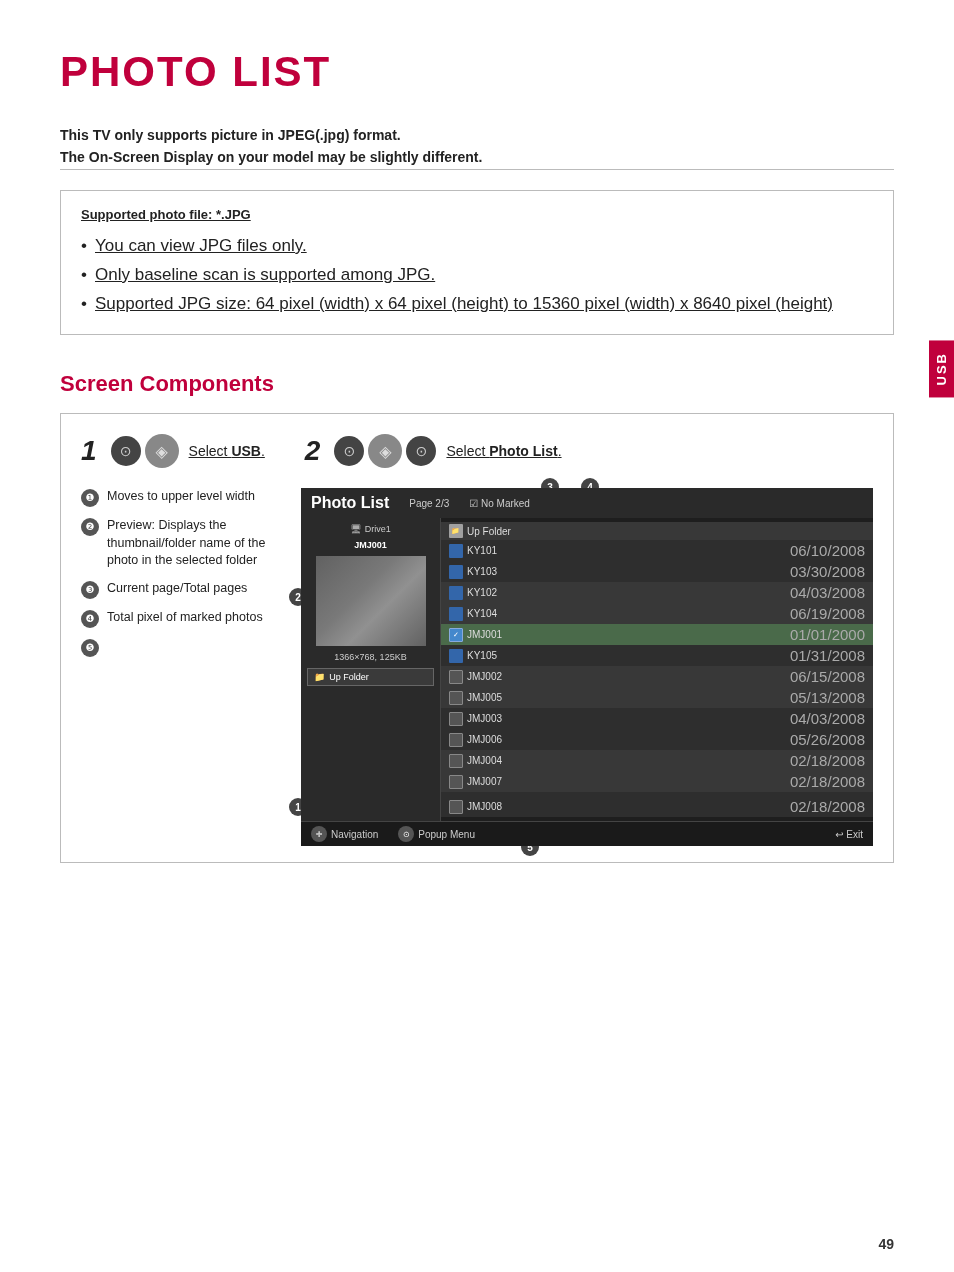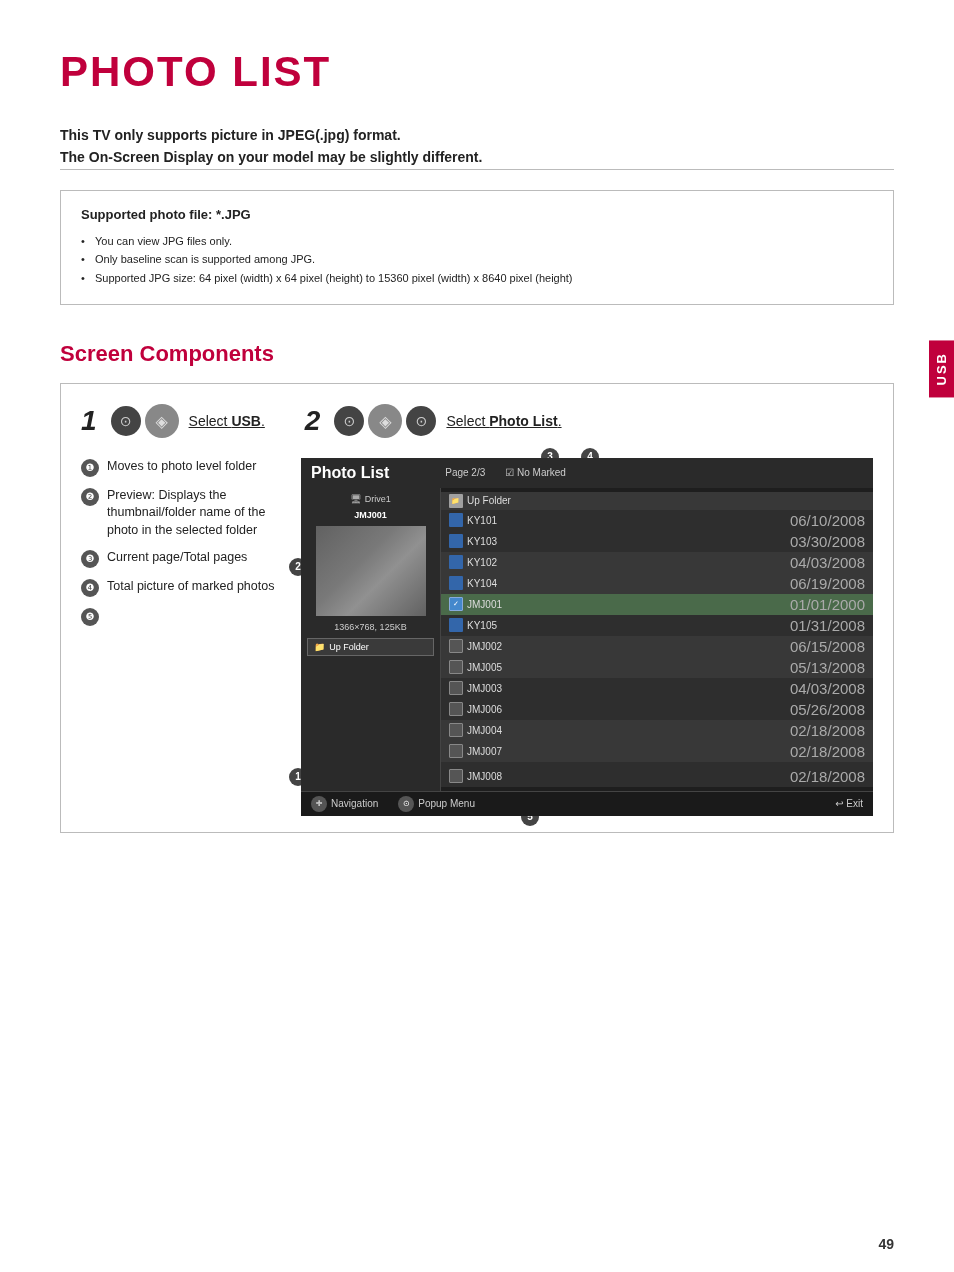--- a/index.html
+++ b/index.html
@@ -56,32 +56,33 @@
       border: none;
       border-top: 1px solid #bbb;
       margin-bottom: 20px;
     }
 
     
     .info-box {
       border: 1px solid #bbb;
       padding: 16px 20px;
       margin-bottom: 36px;
+      text-decoration: underline;
     }
     .info-box .info-title {
       font-size: 13px;
       font-weight: bold;
       margin-bottom: 10px;
     }
     .info-box ul {
       list-style: none;
       padding: 0;
     }
     .info-box ul li {
-      font-size: 11px;
+      font-size: 17px;
       line-height: 1.7;
       padding-left: 14px;
       position: relative;
     }
     .info-box ul li::before {
       content: '•';
       position: absolute;
       left: 0;
     }
 
@@ -195,21 +196,20 @@
       gap: 20px;
     }
     .photo-list-title {
       color: #fff;
       font-size: 16px;
       font-weight: bold;
     }
     .photo-list-page {
       font-size: 10px;
       color: #ccc;
-      margin-left: 36px;
     }
     .photo-list-marked {
       font-size: 10px;
       color: #ccc;
     }
 
     .photo-list-body {
       display: flex;
       flex: 1;
     }
@@ -473,33 +473,33 @@
         <span class="select-usb-label">Select <strong>Photo List</strong>.</span>
       </div>
 
     </div>
 
     <div class="middle-row">
 
       <div class="annotations">
         <div class="annotation-item">
           <div class="annotation-circle">❶</div>
-          <span>Moves to photo level folder</span>
+          <span>Moves to upper level width</span>
         </div>
         <div class="annotation-item">
           <div class="annotation-circle">❷</div>
           <span>Preview: Displays the thumbnail/folder name of the photo in the selected folder</span>
         </div>
         <div class="annotation-item">
           <div class="annotation-circle">❸</div>
           <span>Current page/Total pages</span>
         </div>
         <div class="annotation-item">
           <div class="annotation-circle">❹</div>
-          <span>Total picture of marked photos</span>
+          <span>Total pixel of marked photos</span>
         </div>
         <div class="annotation-item">
           <div class="annotation-circle">❺</div>
         </div>
       </div>
 
       <div class="tv-wrapper">
 
         <div class="callout" style="top:-10px; left: 240px; background:#444;">3</div>
 

